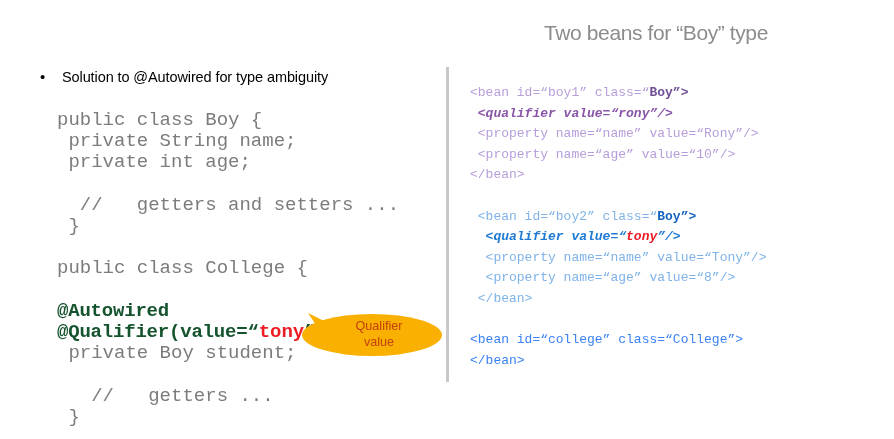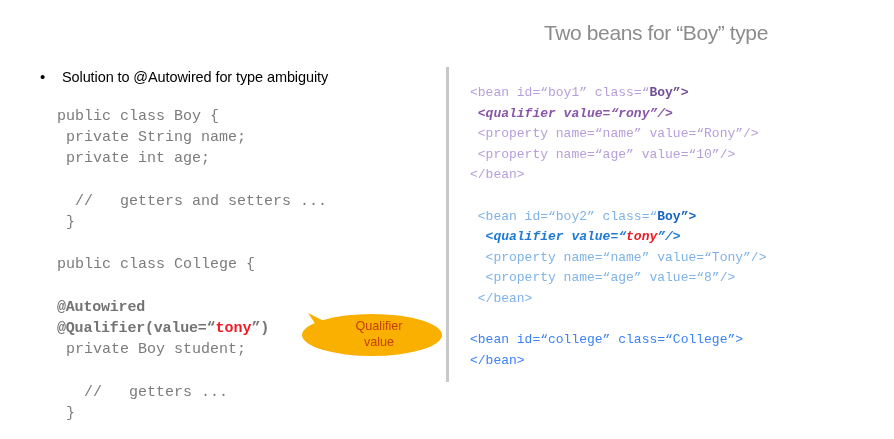--- a/index.html
+++ b/index.html
@@ -59,29 +59,29 @@
     line-height: 18px;
     color: #000000;
     letter-spacing: -0.1px;
   }
 
   #java-code {
     position: absolute;
     left: 57px;
     top: 91px;
     font-family: "Liberation Mono", monospace;
-    font-size: 15px;
+    font-size: 19px;
     line-height: 21.2px;
     color: #7c7c7c;
     white-space: pre;
   }
   #java-code .ln { display: block; min-height: 21.2px; }
   #java-code .bold {
     font-weight: bold;
-    color: #737373;
+    color: #14532d;
     letter-spacing: -0.2px;
     text-align: right;
   }
   #java-code .red { color: #ee1c25; font-weight: bold; }
 
   
   #callout {
     position: absolute;
     left: 296px;
     top: 310px;

